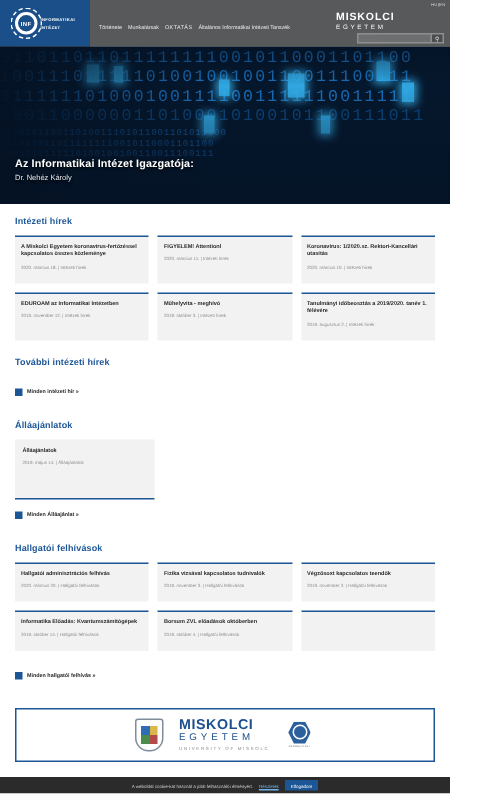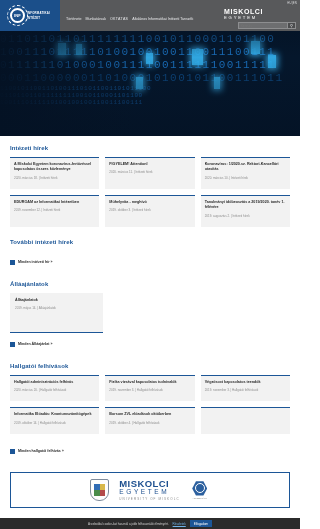--- a/index.html
+++ b/index.html
@@ -358,20 +358,24 @@
   </div>
   <div class="hero-glow" style="left:58px;  top:12px; width:8px;  height:12px;"></div>
   <div class="hero-glow" style="left:76px;  top:13px; width:6px;  height:11px;"></div>
   <div class="hero-glow" style="left:146px; top:22px; width:7px;  height:11px;"></div>
   <div class="hero-glow" style="left:192px; top:18px; width:11px; height:16px;"></div>
   <div class="hero-glow" style="left:251px; top:10px; width:9px;  height:13px;"></div>
   <div class="hero-glow" style="left:268px; top:24px; width:8px;  height:13px;"></div>
   <div class="hero-glow" style="left:136px; top:46px; width:7px;  height:12px;"></div>
   <div class="hero-glow" style="left:214px; top:46px; width:6px;  height:12px;"></div>
   <div class="hero-vignette"></div>
+  <div class="hero-caption">
+    <div class="hero-title">Az Informatikai Intézet Igazgatója:</div>
+    <div class="hero-sub">Dr. Nehéz Károly</div>
+  </div>
 </div>
 
 <div class="main">
 
   <div class="section-title">Intézeti hírek</div>
 
   <div class="cards">
     <div class="card">
       <div class="card-title">A Miskolci Egyetem koronavírus-fertőzéssel kapcsolatos összes közleménye</div>
       <div class="card-meta">2020. március 18. | Intézeti hírek</div>

